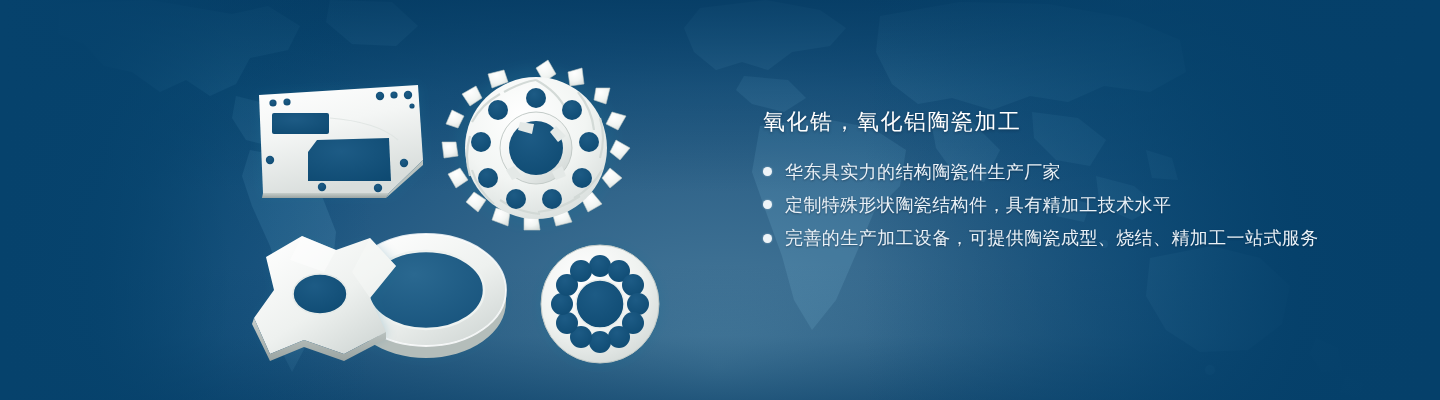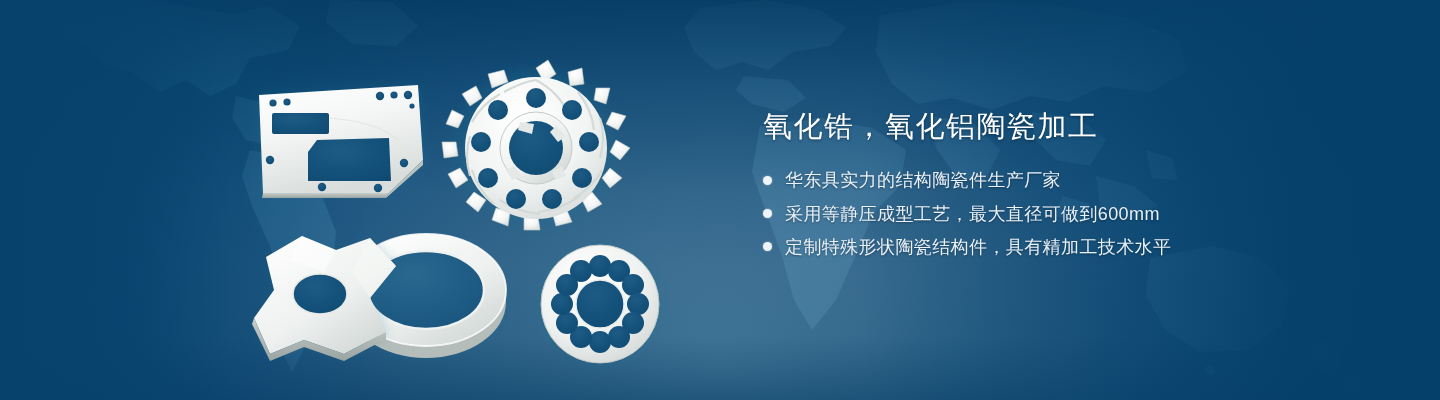--- a/index.html
+++ b/index.html
@@ -54,21 +54,21 @@
 
   
   .copy{
     position:absolute;
     left:763px;
     top:108px;
     width:620px;
   }
   .headline{
     color:#ffffff;
-    font-size:29px;
+    font-size:22px;
     line-height:1.25;
     letter-spacing:1.5px;
     font-weight:400;
     margin:0 0 24px 0;
     white-space:nowrap;
     text-shadow:0 1px 3px rgba(0,20,40,.45);
   }
   .bullets{
     list-style:none;
     margin:0; padding:0;
@@ -340,22 +340,22 @@
   <div class="copy">
     <h1 class="headline">氧化锆，氧化铝陶瓷加工</h1>
 
     <ul class="bullets">
       <li class="bullet">
         <span class="dot"></span>
         <span class="bullet-text">华东具实力的结构陶瓷件生产厂家</span>
       </li>
       <li class="bullet">
         <span class="dot"></span>
-        <span class="bullet-text">采用等静压成型工艺，最大直径可做到600mm</span>
+        <span class="bullet-text">定制特殊形状陶瓷结构件，具有精加工技术水平</span>
       </li>
       <li class="bullet">
         <span class="dot"></span>
-        <span class="bullet-text">定制特殊形状陶瓷结构件，具有精加工技术水平</span>
+        <span class="bullet-text">完善的生产加工设备，可提供陶瓷成型、烧结、精加工一站式服务</span>
       </li>
     </ul>
   </div>
 
 </div>
 
 </body></html>

